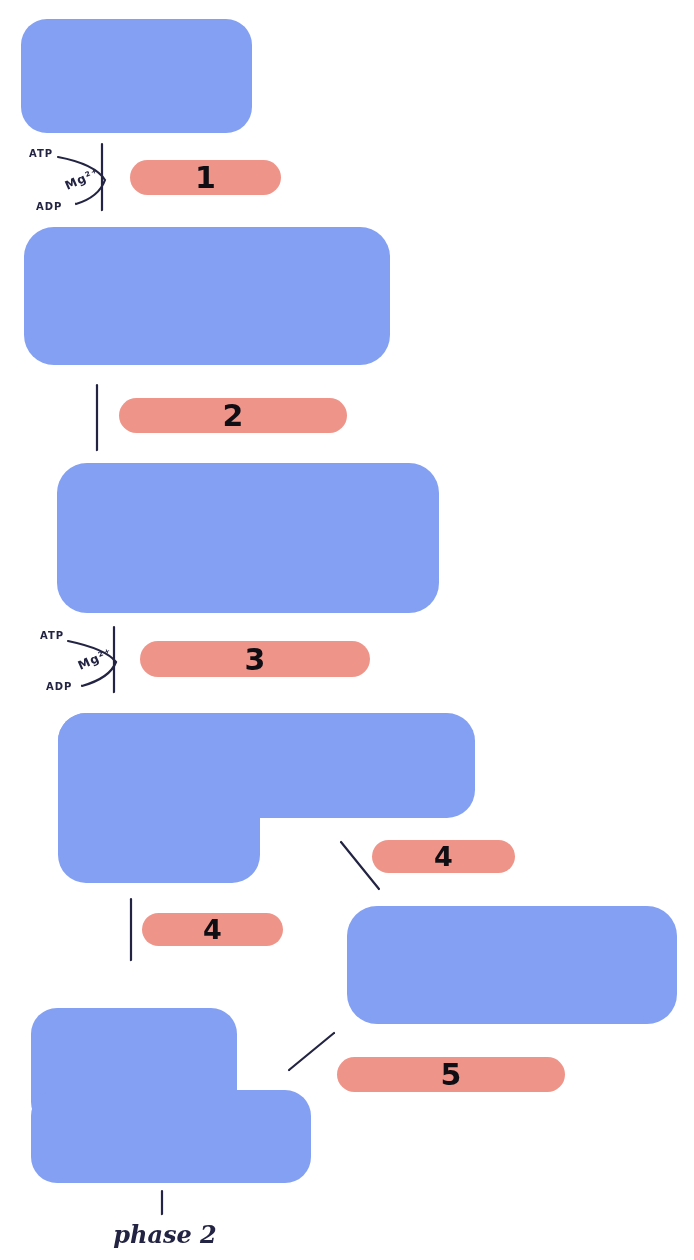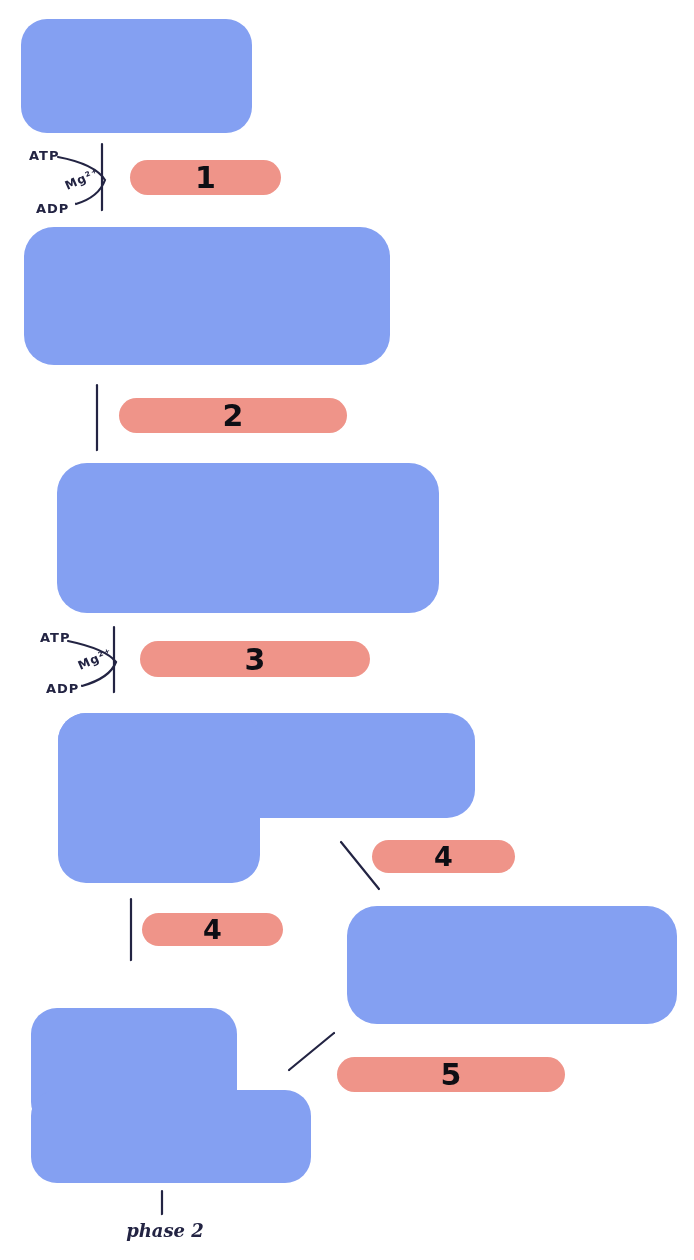--- a/index.html
+++ b/index.html
@@ -24,34 +24,34 @@
     display:flex;align-items:center;justify-content:center;
     color:#0e0e14;
     font-size:30px;
     font-weight:600;
     font-family:"DejaVu Sans", sans-serif;
   }
   
   .ink{
     position:absolute;
     color:#232443;
-    font-size:13px;
+    font-size:10px;
     font-weight:700;
     letter-spacing:1px;
     font-family:"DejaVu Sans", sans-serif;
     white-space:nowrap;
   }
   .ink.rot{ transform:rotate(-24deg); font-size:12px;}
   .phase{
     position:absolute;
     left:100px;top:1220px;
     width:130px;
     text-align:center;
     color:#232443;
-    font-size:18px;
+    font-size:24px;
     font-style:italic;
     font-weight:600;
     font-family:"DejaVu Serif", serif;
   }
   svg.overlay{
     position:absolute;left:0;top:0;
     pointer-events:none;
   }
 </style>
 </head>

